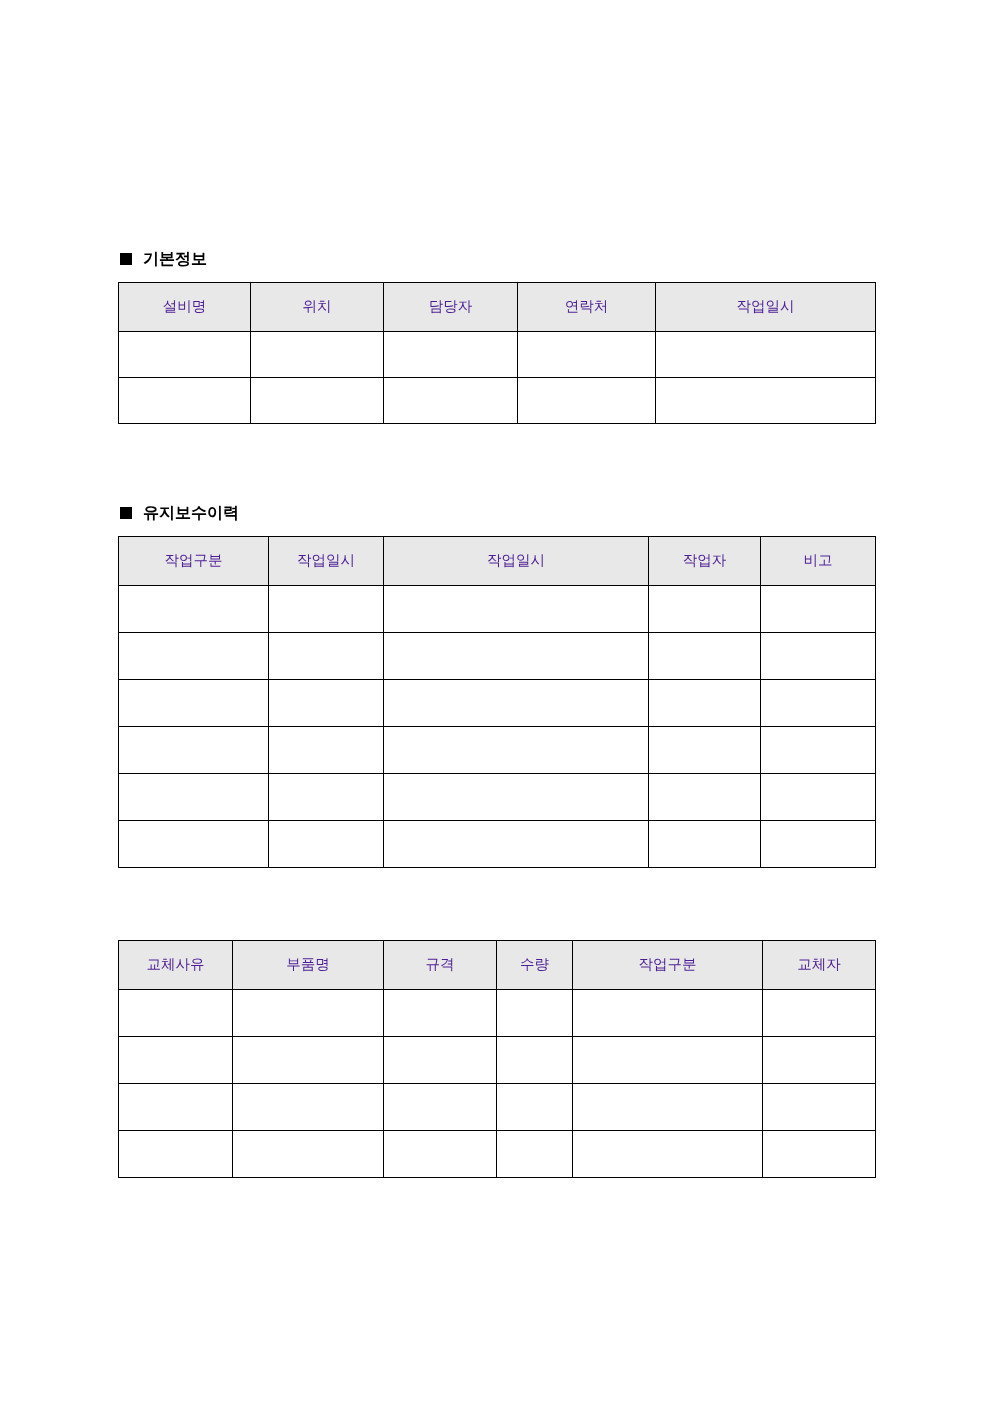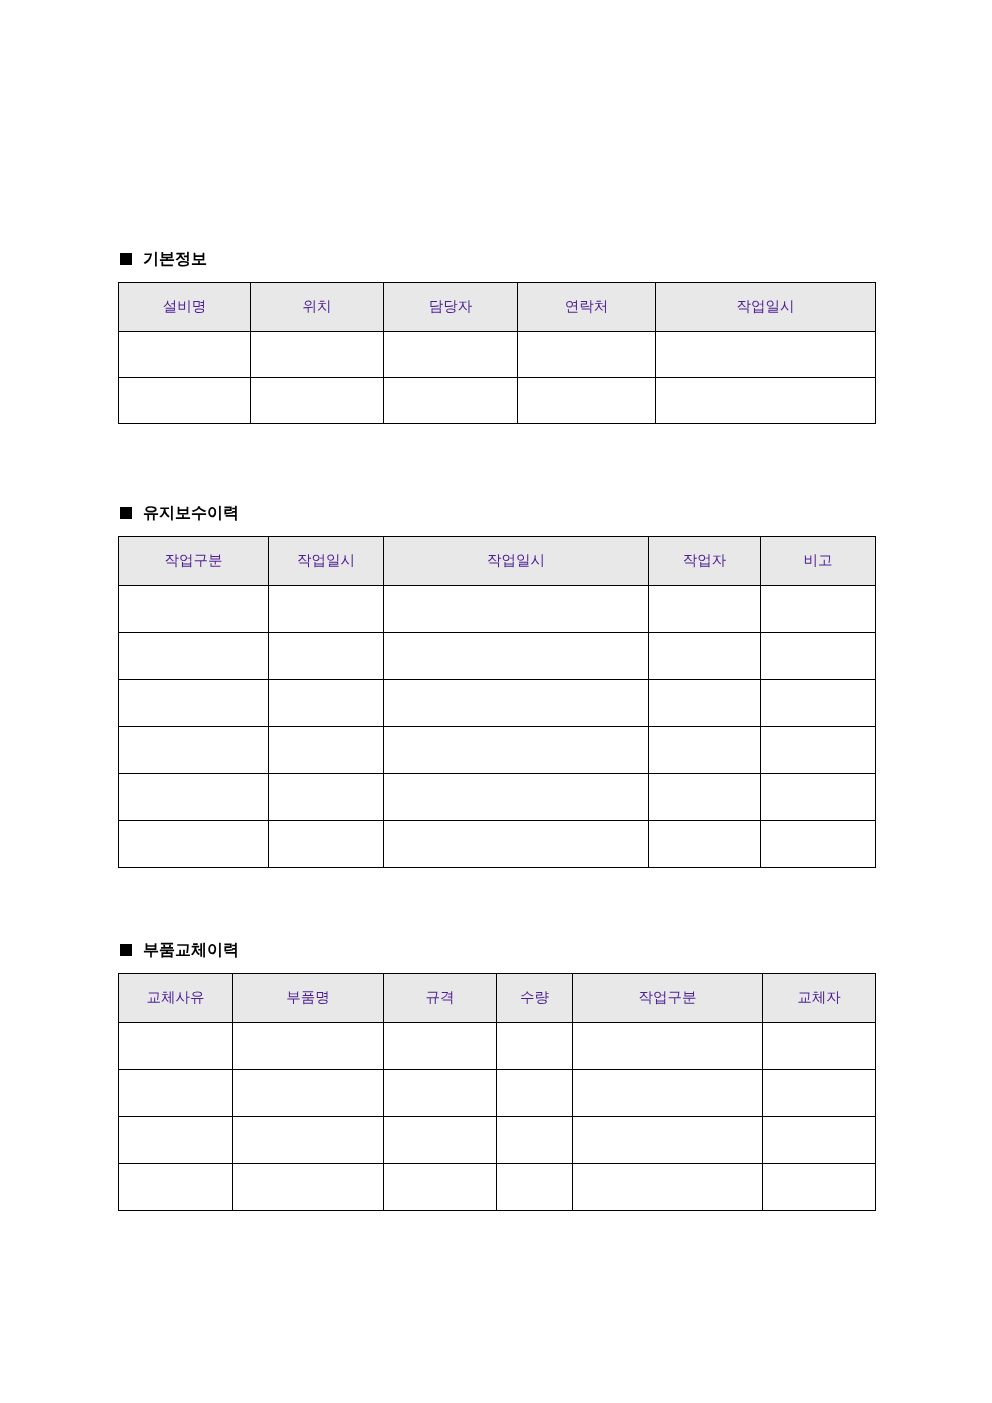--- a/index.html
+++ b/index.html
@@ -210,24 +210,20 @@
             <td></td>
             <td></td>
             <td></td>
             <td></td>
           </tr>
         </tbody>
     </table>
   </div>
 
   <div class="section" id="section-parts">
-    <div class="section-heading">
-      <span class="marker"></span>
-      <span>부품교체이력</span>
-    </div>
     <table class="grid t-parts" id="table-parts">
       <colgroup>
         <col style="width:114px">
         <col style="width:151px">
         <col style="width:113px">
         <col style="width:76px">
         <col style="width:190px">
         <col style="width:113px">
       </colgroup>
       <thead>

